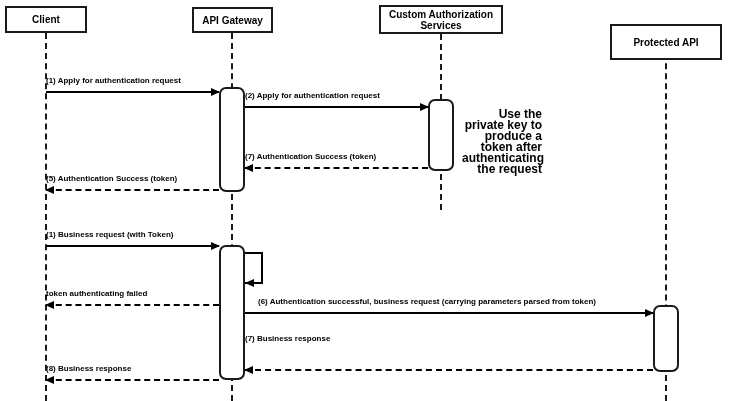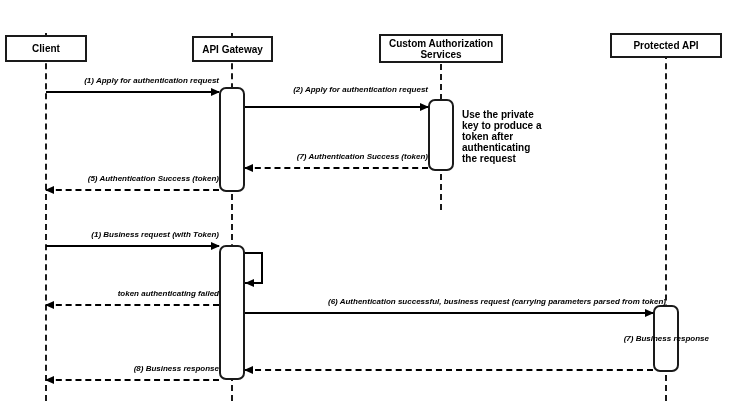--- a/index.html
+++ b/index.html
@@ -3,43 +3,43 @@
 <meta charset="utf-8">
 <style>
   html,body{margin:0;padding:0;background:#ffffff;}
   #canvas{
     position:relative;width:738px;height:401px;background:#ffffff;overflow:hidden;
     font-family:"Liberation Sans","DejaVu Sans",sans-serif;color:#000;
   }
   .actor{
     position:absolute;box-sizing:border-box;border:2px solid #1a1a1a;background:#fff;
     display:flex;align-items:center;justify-content:center;text-align:center;
-    font-weight:bold;font-size:10px;line-height:11px;padding:0 1px;z-index:6;margin-top:29px;
+    font-weight:bold;font-size:10px;line-height:11px;padding:0 1px;z-index:6;
   }
   .lifeline{position:absolute;width:0;border-left:2px dashed #1a1a1a;z-index:1;}
   .activation{
     position:absolute;box-sizing:border-box;border:2px solid #1a1a1a;border-radius:7px;
     background:#fff;z-index:2;
   }
   .msg{position:absolute;height:0;border-top:2px solid #000;z-index:3;}
   .msg.dashed{border-top-style:dashed;}
   .head{position:absolute;width:0;height:0;border-style:solid;}
   .head.right{right:-1px;top:-5px;border-width:4px 0 4px 9px;border-color:transparent transparent transparent #000;}
   .head.left{left:-1px;top:-5px;border-width:4px 9px 4px 0;border-color:transparent #000 transparent transparent;}
   .msg-label{
     position:absolute;font-size:8px;font-weight:bold;line-height:10px;height:12px;
-    text-align:right;white-space:nowrap;z-index:4;font-style:italic;
+    text-align:left;white-space:nowrap;z-index:4;
   }
   .self-loop{
     position:absolute;box-sizing:border-box;border:2px solid #000;border-left:none;z-index:3;
   }
   .head-standalone{position:absolute;width:0;height:0;border-style:solid;z-index:4;
     border-width:4px 9px 4px 0;border-color:transparent #000 transparent transparent;}
   .text-block{
-    position:absolute;font-size:10px;font-weight:bold;line-height:11px;text-align:left;z-index:4;
+    position:absolute;font-size:12px;font-weight:bold;line-height:11px;text-align:right;z-index:4;
   }
 </style>
 </head>
 <body>
 
 <div id="canvas">
 
   <div class="lifeline" style="left:45px;top:33px;height:368px"></div>
   <div class="lifeline" style="left:231px;top:33px;height:368px"></div>
   <div class="lifeline" style="left:440px;top:34px;height:176px"></div>
@@ -52,30 +52,30 @@
 
   <div class="actor" style="left:5px;top:6px;width:82px;height:27px">
     <span>Client</span>
   </div>
   <div class="actor" style="left:379px;top:5px;width:124px;height:29px">
     <span>Custom Authorization Services</span>
   </div>
   <div class="actor" style="left:192px;top:7px;width:81px;height:26px">
     <span>API Gateway</span>
   </div>
-  <div class="actor" style="left:610px;top:4px;width:112px;height:25px">
+  <div class="actor" style="left:610px;top:24px;width:112px;height:36px">
     <span>Protected API</span>
   </div>
 
   <div class="msg-label" style="left:46px;top:76px;width:173px">(1) Apply for authentication request</div>
   <div class="msg" style="left:46px;top:91px;width:173px">
     <span class="head right"></span>
   </div>
 
-  <div class="msg-label" style="left:245px;top:85px;width:183px">(2) Apply for authentication request</div>
+  <div class="msg-label" style="left:245px;top:91px;width:183px">(2) Apply for authentication request</div>
   <div class="msg" style="left:245px;top:106px;width:183px">
     <span class="head right"></span>
   </div>
 
   <div class="text-block" style="left:462px;top:109px;width:80px">Use the private key to produce a token after authenticating the request</div>
 
   <div class="msg-label" style="left:245px;top:152px;width:183px">(7) Authentication Success (token)</div>
   <div class="msg dashed" style="left:245px;top:167px;width:183px">
     <span class="head left"></span>
   </div>

